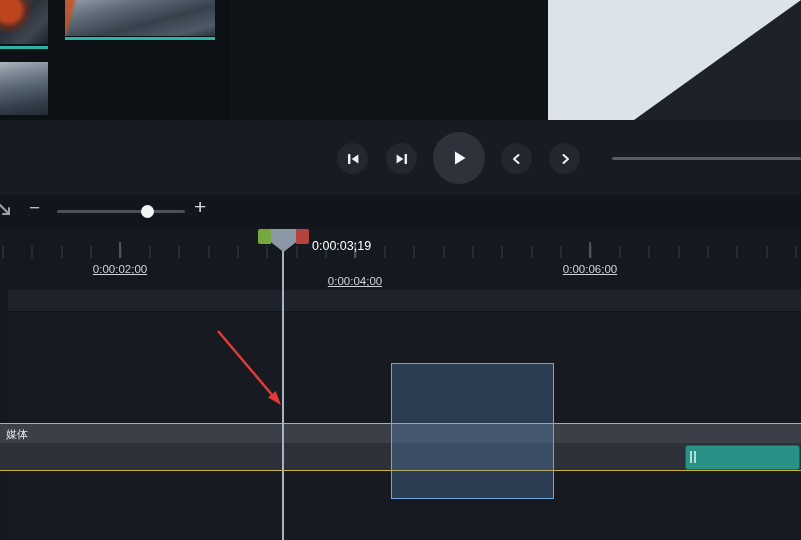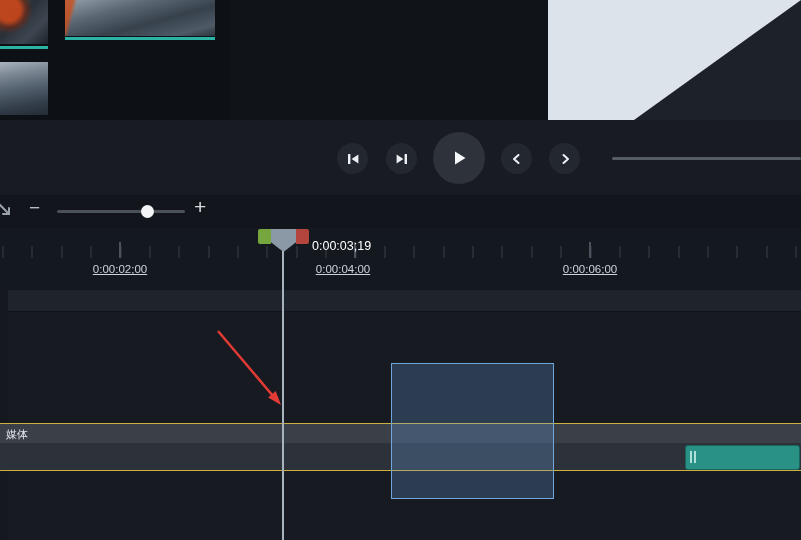--- a/index.html
+++ b/index.html
@@ -51,21 +51,21 @@
   .zhandle{position:absolute;left:141px;top:10px;width:13px;height:13px;border-radius:50%;background:#f2f4f6;cursor:pointer;}
   .zplus{position:absolute;left:194px;top:0px;font-size:21px;color:#d6dade;cursor:pointer;}
   
   .ruler{position:absolute;left:0;top:228px;width:801px;height:62px;background:#14181f;}
   .minor-ticks{position:absolute;left:0;top:18px;width:801px;height:12px;
     background:repeating-linear-gradient(90deg,#3a4048 0 1px,transparent 1px 29.375px);
     background-position:2.5px 0;}
   .major-tick{position:absolute;top:14px;width:2px;height:16px;background:#4c535c;}
   .mt1{left:119px;} .mt2{left:354px;} .mt3{left:589px;}
   .rlabel{position:absolute;top:35px;width:90px;text-align:center;font-size:11.5px;color:#ced3d9;text-decoration:underline;}
-  .rl1{left:75px;} .rl2{left:298px;} .rl3{left:545px;}
+  .rl1{left:75px;} .rl2{left:310px;margin-top:12px;} .rl3{left:545px;}
   
   .ph-marker{position:absolute;left:258px;top:1px;display:flex;align-items:flex-start;cursor:ew-resize;}
   .ph-green{width:13px;height:15px;background:#76a73e;border-radius:2px 0 0 2px;}
   .ph-body{width:25px;height:23px;background:#8b99a6;
     clip-path:polygon(0 0,100% 0,100% 58%,50% 100%,0 58%);}
   .ph-red{width:13px;height:15px;background:#b4453c;border-radius:0 2px 2px 0;}
   .ph-time{position:absolute;left:312px;top:3px;font-size:12.5px;color:#ffffff;white-space:nowrap;margin-top:8px;}
   
   .tl-body{position:absolute;left:8px;top:290px;width:801px;height:250px;background:#171b21;}
   .tl-band{position:absolute;left:0;top:0;width:801px;height:21px;background:#1f232b;border-bottom:1px solid #10131a;}

